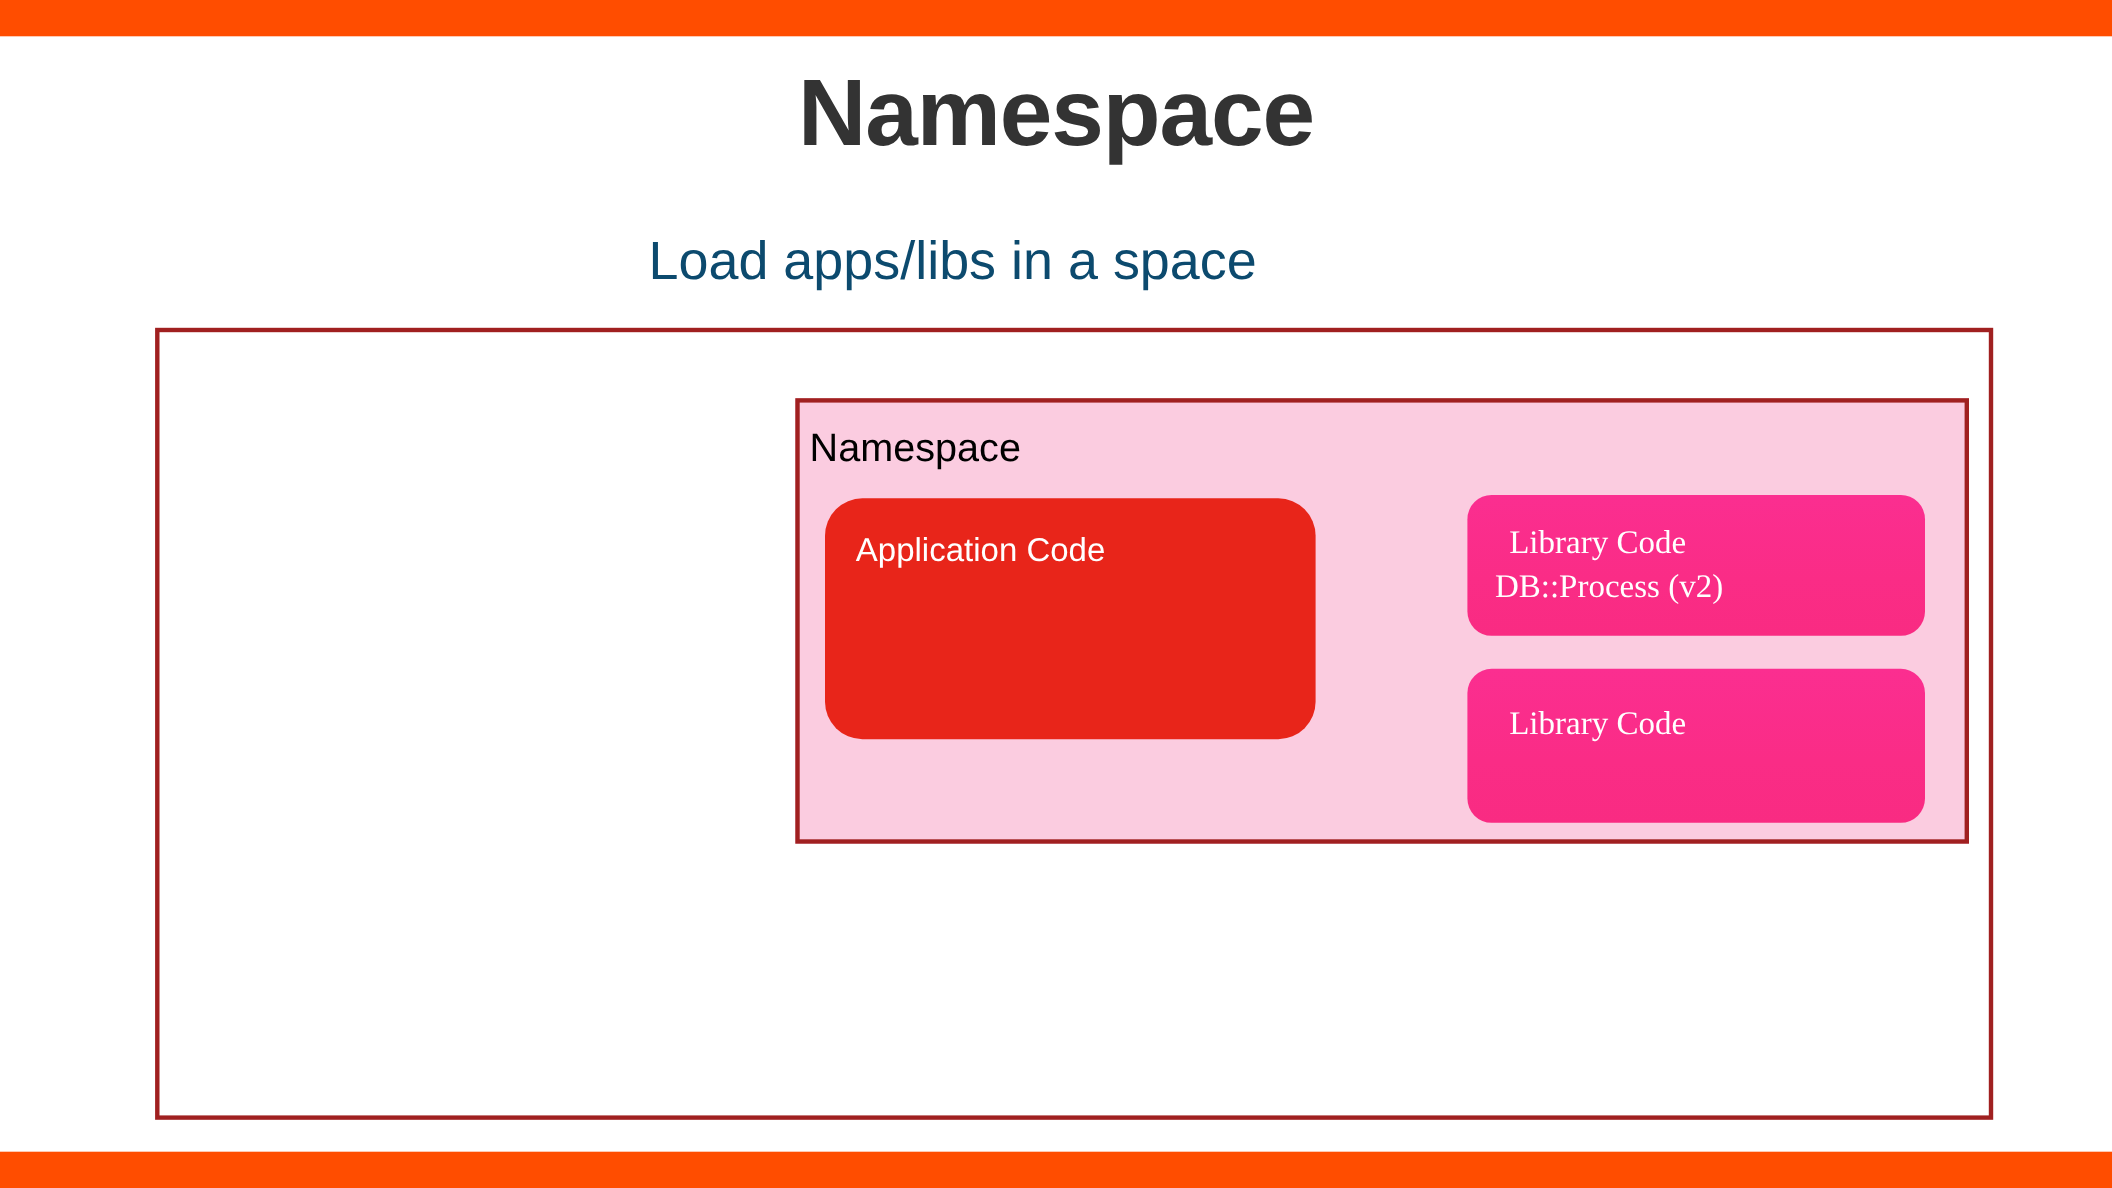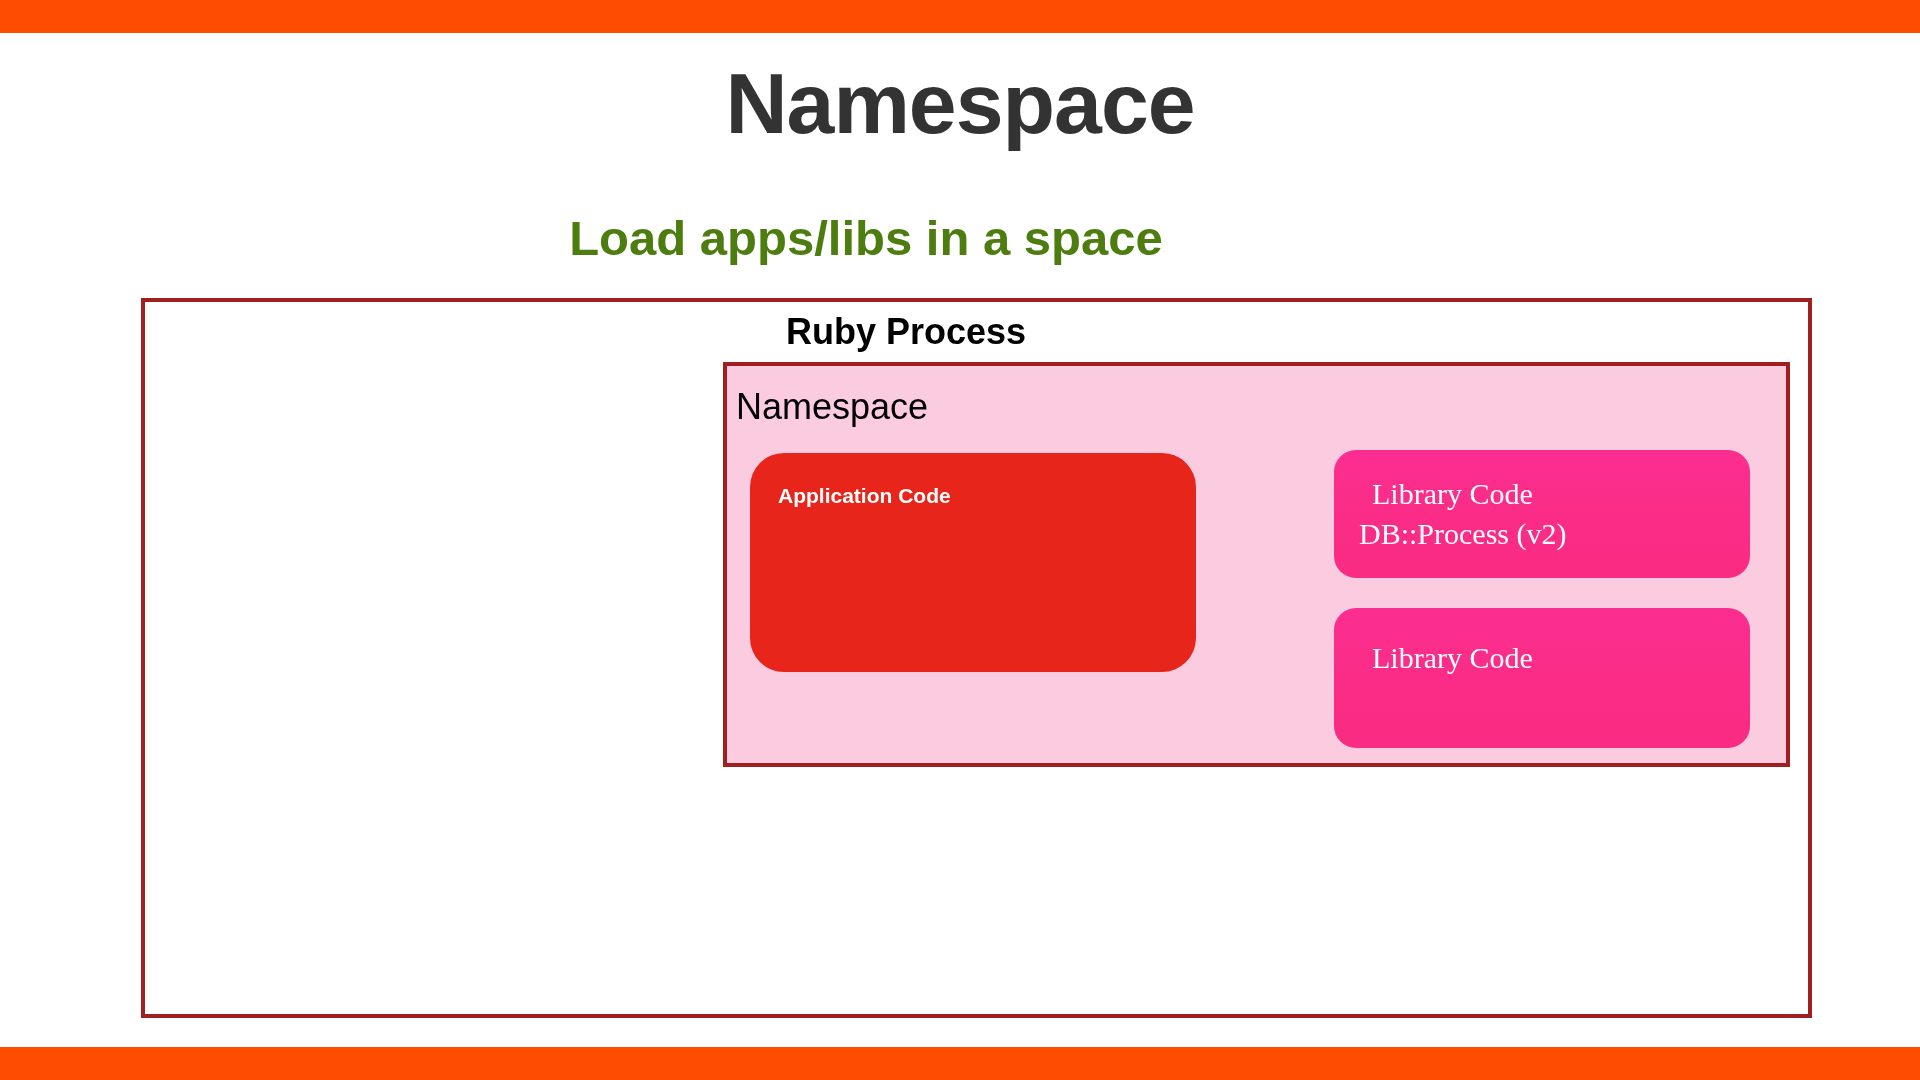--- a/index.html
+++ b/index.html
@@ -47,22 +47,22 @@
     letter-spacing: -1px;
     line-height: 1.05;
   }
   .subtitle {
     position: absolute;
     left: 0;
     top: 212px;
     width: 1732px;
     text-align: center;
     font-size: 49px;
-    font-weight: bold;
-    color: #4d7c0f;
+    font-weight: normal;
+    color: #0c4a6e;
     line-height: 1.1;
   }
 
   
   .process-box {
     position: absolute;
     left: 141px;
     top: 298px;
     width: 1671px;
     height: 720px;
@@ -113,25 +113,24 @@
     width: 446px;
     height: 219px;
     background: #E8251A;
     border-radius: 34px;
     box-sizing: border-box;
   }
   .app-card-title {
     position: absolute;
     left: 28px;
     top: 30px;
-    font-size: 21px;
+    font-size: 30px;
     color: #FFFFFF;
     line-height: 1.2;
     white-space: nowrap;
-    font-weight: bold;
   }
   .app-card-items {
     position: absolute;
     left: 25px;
     top: 109px;
     font-size: 30px;
     color: #FFFFFF;
     line-height: 1.42;
     white-space: pre-line;
   }
@@ -173,21 +172,20 @@
 <body>
 
 <div id="slide">
 
   <div class="bar-top"></div>
 
   <div class="title">Namespace</div>
   <div class="subtitle">Load apps/libs in a space</div>
 
   <div class="process-box"></div>
-  <div class="process-label">Ruby Process</div>
 
   <div class="namespace-box"></div>
   <div class="namespace-label">Namespace</div>
 
   <div class="app-card">
     <div class="app-card-title">Application Code</div>
   </div>
 
   <div class="lib-card lib-card-1">
     <div class="lib-card-title">Library Code</div>

